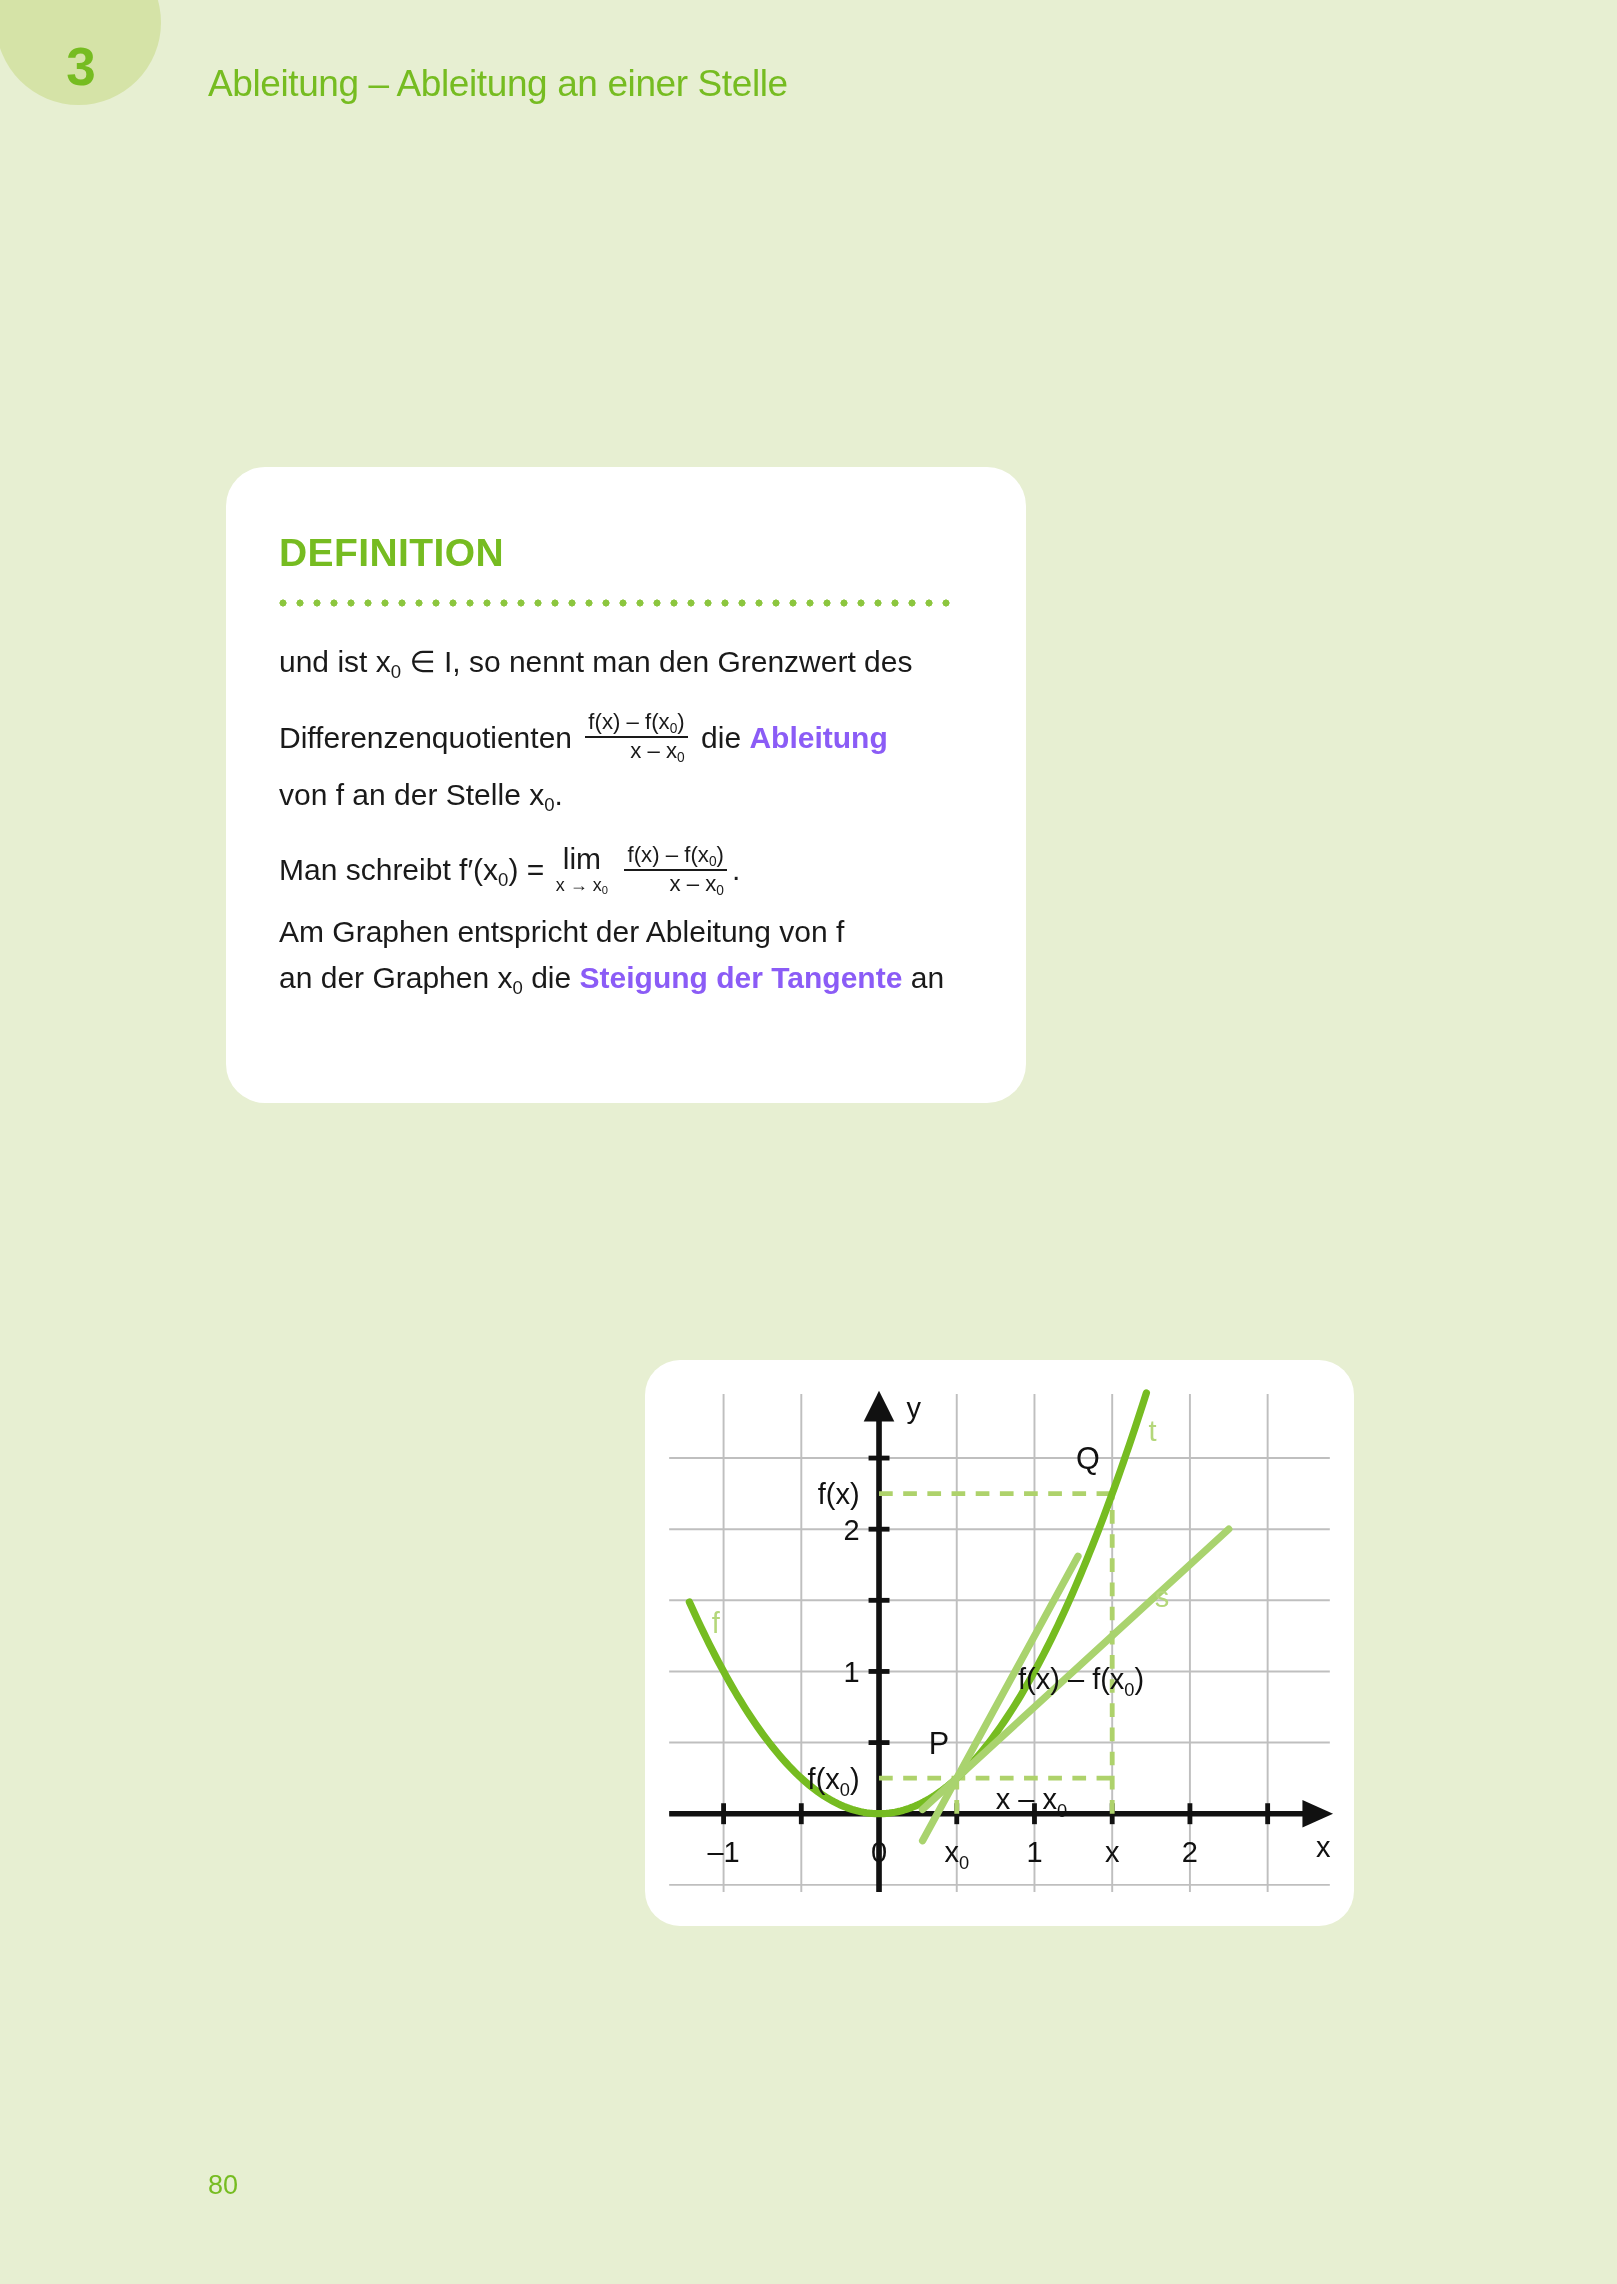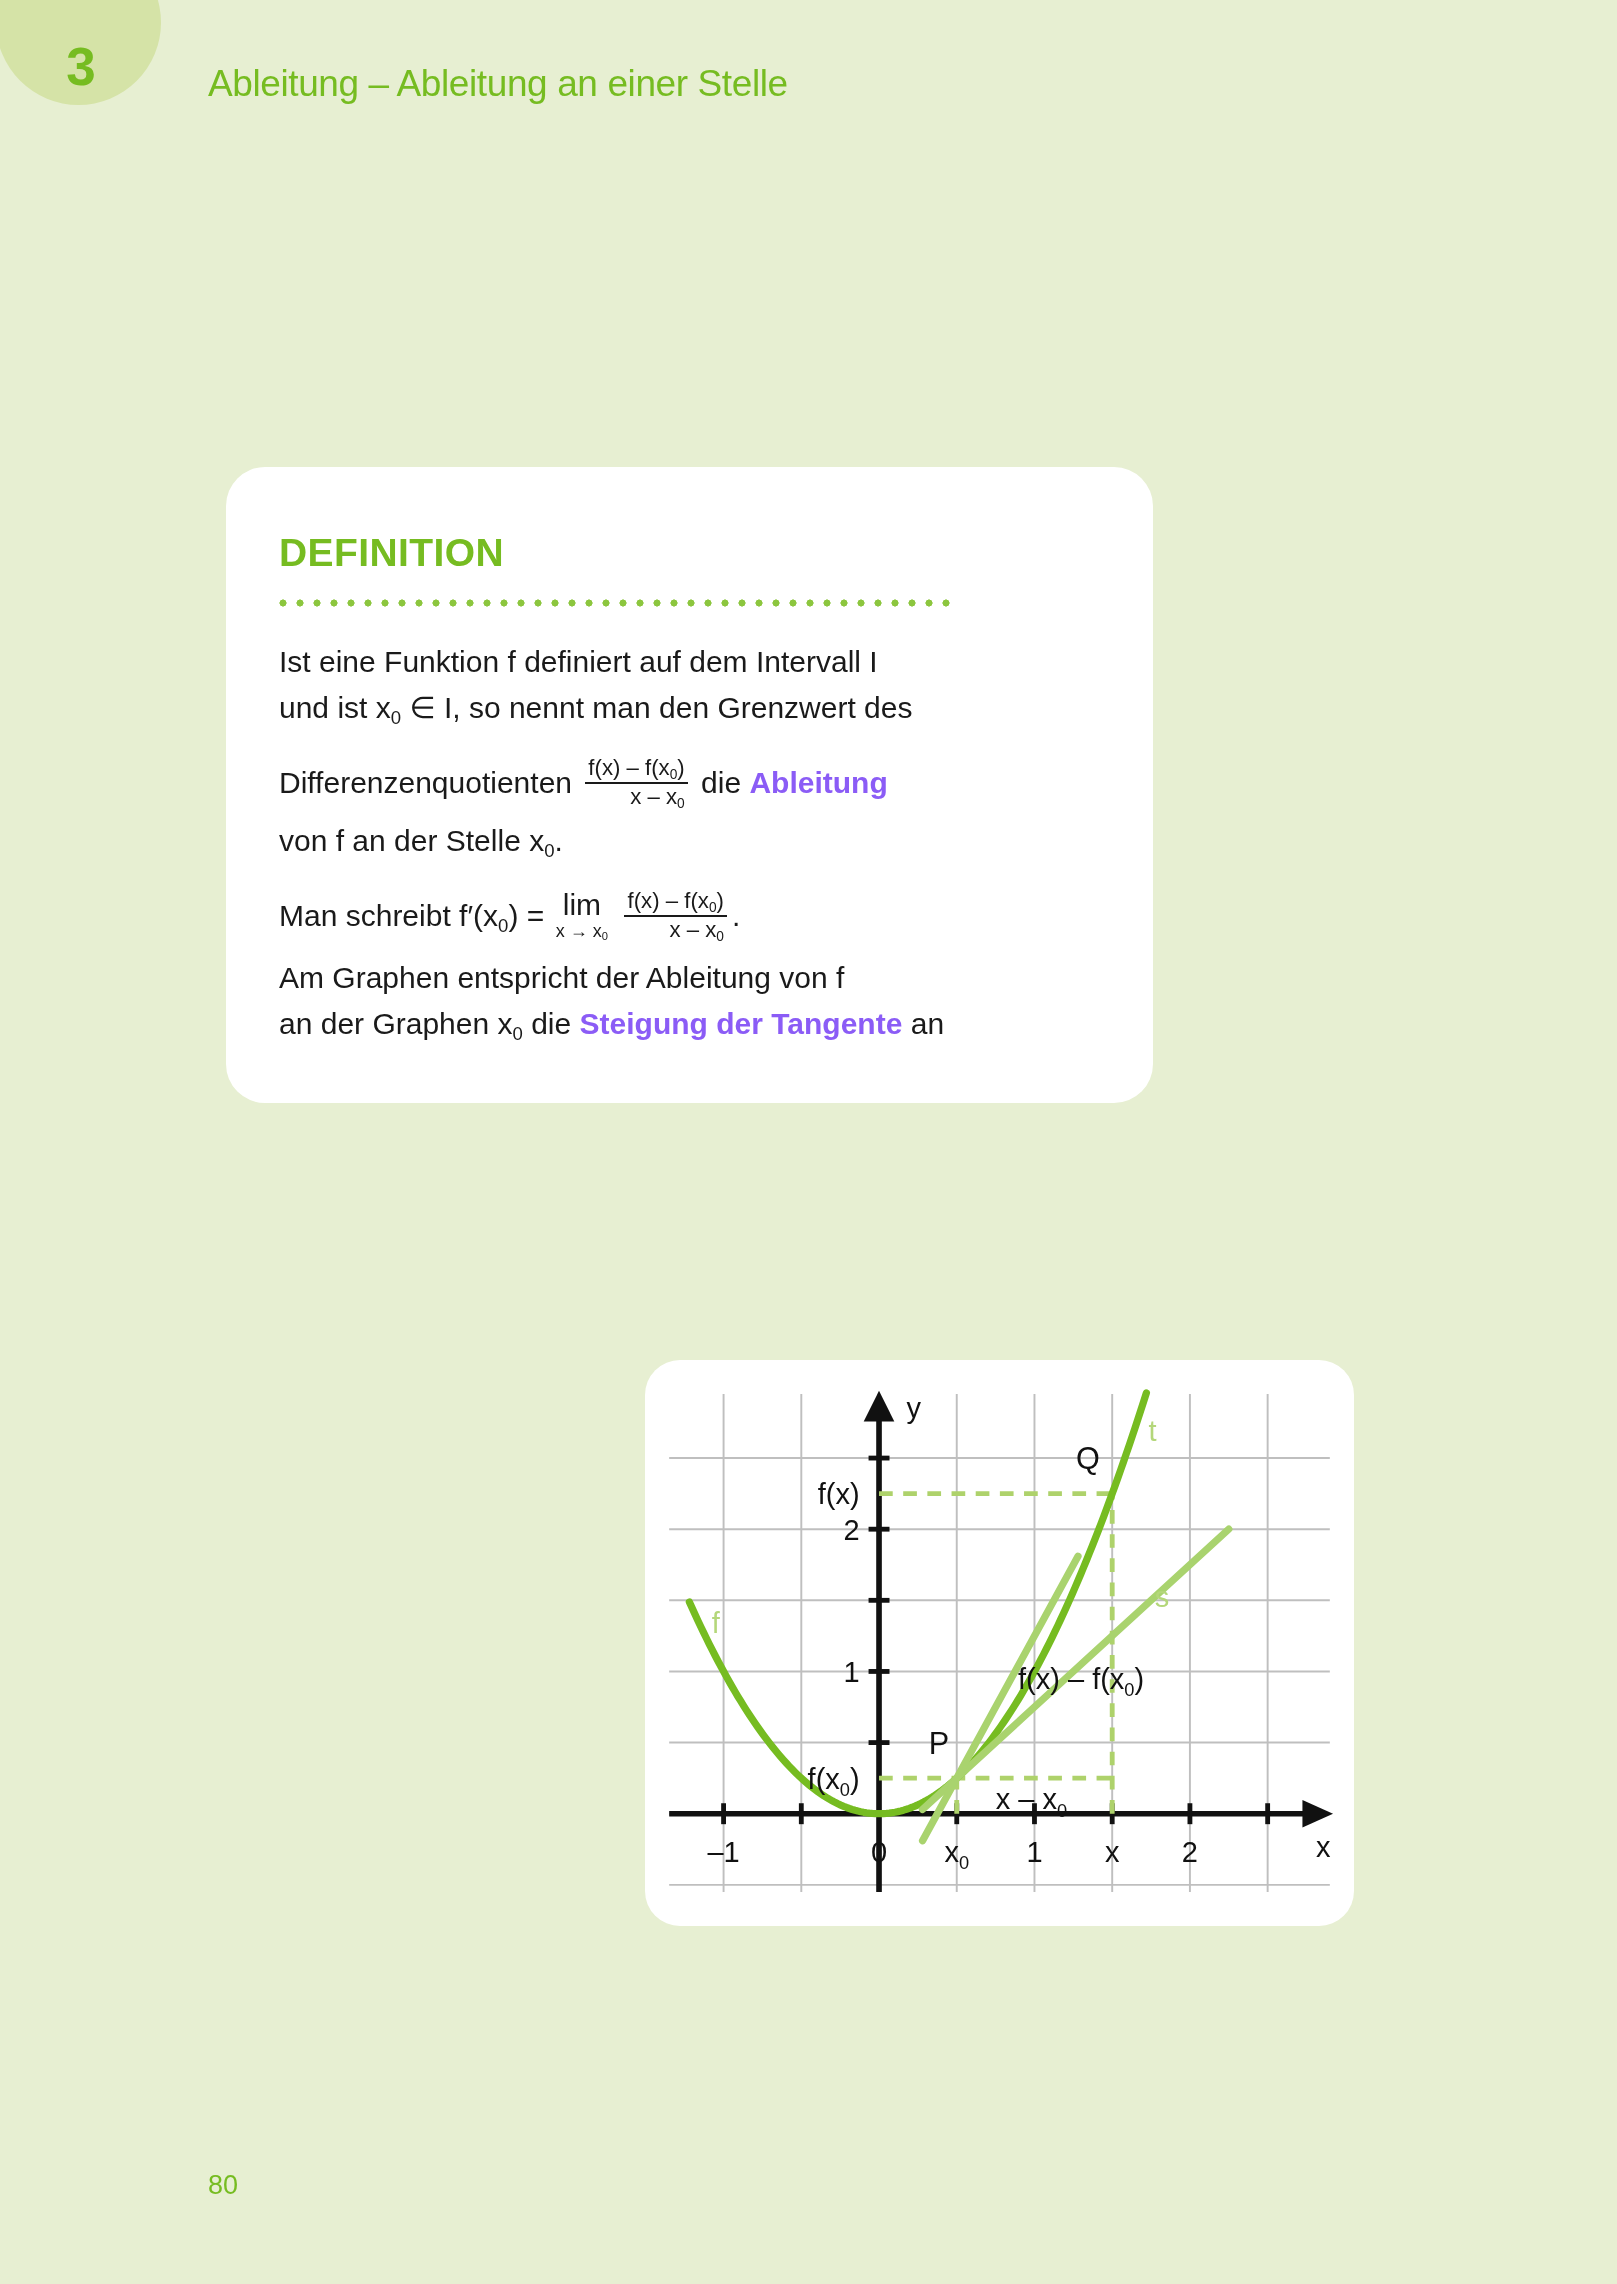--- a/index.html
+++ b/index.html
@@ -26,21 +26,21 @@
   #page-title{
     position:absolute;left:208px;top:63px;
     font-size:37px;font-weight:normal;color:#76bc21;
     letter-spacing:-0.4px;
     white-space:nowrap;
   }
 
   
   #definition-card{
     position:absolute;left:226px;top:467px;
-    width:927px;height:636px;
+    width:800px;height:636px;
     background:#ffffff;
     border-radius:39px;
     box-sizing:border-box;
     padding:64px 53px 16px 53px;
   }
   #definition-heading{
     font-size:39px;font-weight:bold;color:#76bc21;
     letter-spacing:0.4px;
     margin:0 0 24px 0;
   }
@@ -94,23 +94,20 @@
 <div id="chapter-number">3</div>
 <div id="page-title">Ableitung – Ableitung an einer Stelle</div>
 
 <div id="definition-card">
 
   <div id="definition-heading">DEFINITION</div>
   <div id="definition-divider"></div>
 
   <div class="deftext">
 
-    <div class="para">
-      <span>Ist eine Funktion f definiert auf dem Intervall I</span>
-    </div>
 
     <div class="para">
       <span>und ist  x</span><sub class="s0">0</sub><span> ∈ I,  so nennt man den Grenzwert des</span>
     </div>
 
     <div class="gap"></div>
 
     <div class="para">
       <span>Differenzenquotienten</span>
       <span class="frac">

